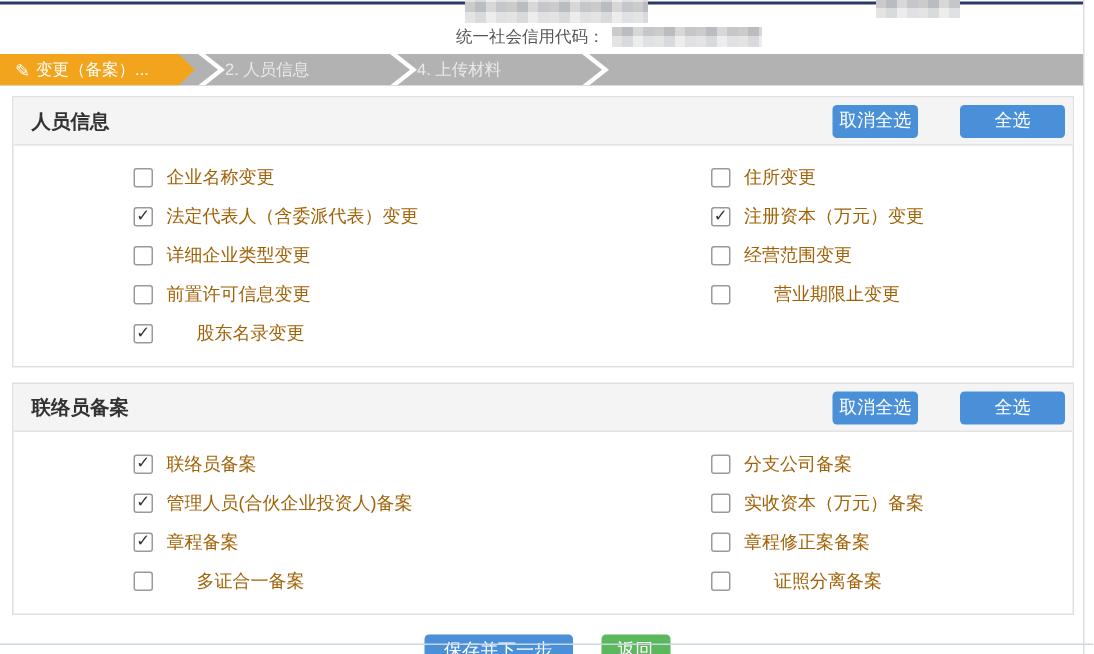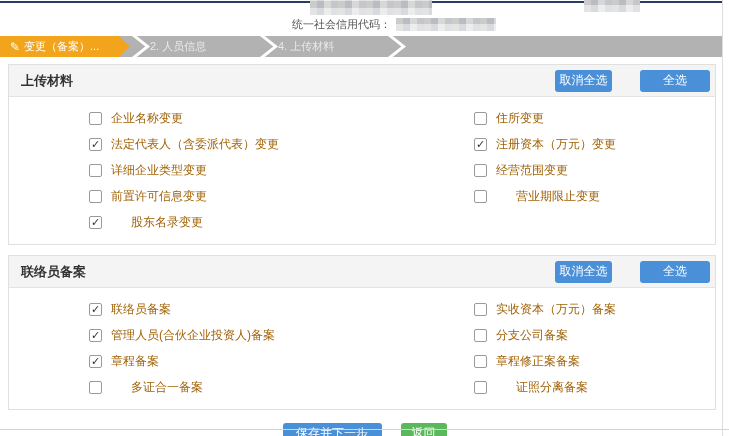--- a/index.html
+++ b/index.html
@@ -16,21 +16,21 @@
   
   .top { position: relative; height: 36px; }
   .topbar-line { position:absolute; top:1px; left:0; width:722px; height:2px; background:#2b3a67; }
   .redact {
     background:
       repeating-linear-gradient(0deg, rgba(255,255,255,0.35) 0 7px, rgba(0,0,0,0.05) 7px 14px),
       repeating-linear-gradient(90deg, #d6d6d6 0 7px, #c3c6ca 7px 14px, #e3e3e3 14px 21px, #cfd1d4 21px 28px);
   }
   .redact-a { position:absolute; top:0; left:310px; width:122px; height:15px; }
   .redact-b { position:absolute; top:0; left:584px; width:56px; height:12px; }
-  .credit-code { position:absolute; top:17px; left:292px; display:flex; align-items:center; font-size:11px; color:#555; }
+  .credit-code { position:absolute; top:17px; left:304px; display:flex; align-items:center; font-size:11px; color:#555; }
   .redact-c { display:inline-block; width:100px; height:13px; margin-left:5px; }
 
   
   .wizard { display:flex; align-items:stretch; height:21px; background:#b2b2b2; width:722px; }
   .step { display:flex; align-items:center; font-size:11px; }
   .step-active {
     width:130px; background:#f2a51c; color:#fff; padding-left:10px; gap:4px;
     clip-path: polygon(0 0, calc(100% - 11px) 0, 100% 50%, calc(100% - 11px) 100%, 0 100%);
   }
   .pencil { font-size:12px; line-height:1; }
@@ -101,21 +101,21 @@
   <div class="chev"></div>
   <div class="step step-gray">
     <span>4. 上传材料</span>
   </div>
   <div class="chev"></div>
   <div class="wizard-fill"></div>
 </div>
 
 <div class="section">
   <div class="section-header">
-    <span class="section-title">上传材料</span>
+    <span class="section-title">人员信息</span>
     <button class="btn btn-blue btn-cancel">取消全选</button>
     <button class="btn btn-blue btn-select">全选</button>
   </div>
   <div class="section-body">
     <div class="colL">
       <label class="item">
         <span class="cb" data-checked="false"></span>
         <span class="item-label">企业名称变更</span>
       </label>
       <label class="item">
@@ -177,25 +177,25 @@
         <span class="item-label">章程备案</span>
       </label>
       <label class="item">
         <span class="cb" data-checked="false"></span>
         <span class="item-label">多证合一备案</span>
       </label>
     </div>
     <div class="colR">
       <label class="item">
         <span class="cb" data-checked="false"></span>
+        <span class="item-label">分支公司备案</span>
+      </label>
+      <label class="item">
+        <span class="cb" data-checked="false"></span>
         <span class="item-label">实收资本（万元）备案</span>
-      </label>
-      <label class="item">
-        <span class="cb" data-checked="false"></span>
-        <span class="item-label">分支公司备案</span>
       </label>
       <label class="item">
         <span class="cb" data-checked="false"></span>
         <span class="item-label">章程修正案备案</span>
       </label>
       <label class="item">
         <span class="cb" data-checked="false"></span>
         <span class="item-label">证照分离备案</span>
       </label>
     </div>

